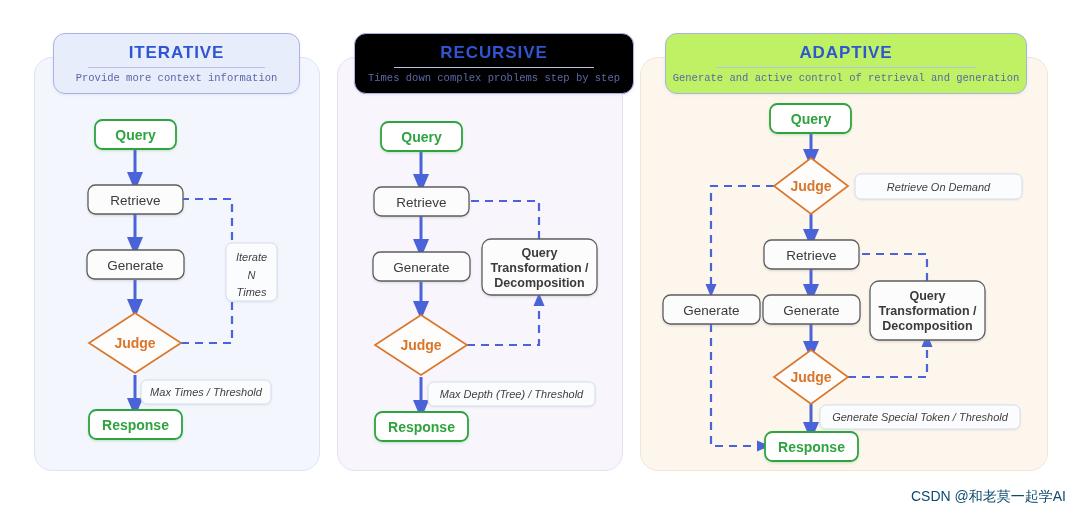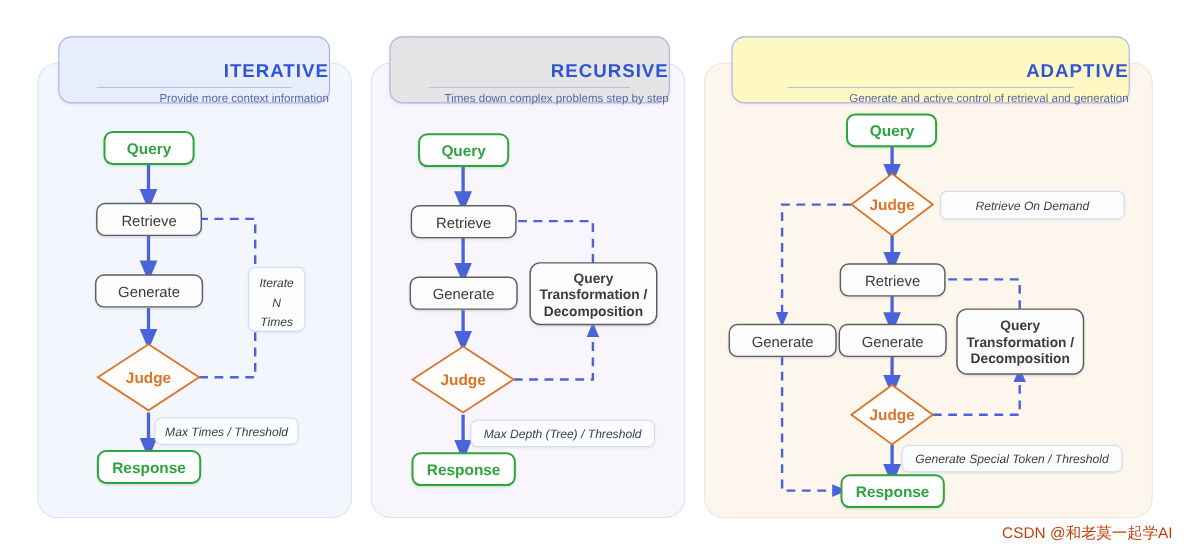--- a/index.html
+++ b/index.html
@@ -20,47 +20,47 @@
   }
   .panel.p1{left:34px;top:57px;width:286px;height:414px;background:#f3f6fd;border-color:#dbe3f5;}
   .panel.p2{left:337px;top:57px;width:286px;height:414px;background:#f8f5fc;border-color:#e6dff2;}
   .panel.p3{left:640px;top:57px;width:408px;height:414px;background:#fdf6ec;border-color:#f0e6d8;}
 
   .badge{
     position:absolute;
     border-radius:12px;
     border:1.4px solid #aab3e0;
     box-sizing:border-box;
-    text-align:right;
-    padding-top:21px;
+    text-align:center;
+    padding-top:9px;
     box-shadow:0 1px 3px rgba(120,130,190,.12);
   }
   .badge.b1{left:53px;top:33px;width:247px;height:61px;background:#e7edfb;}
-  .badge.b2{left:354px;top:33px;width:255px;height:61px;background:#e5e5e5;}
-  .badge.b3{left:665px;top:33px;width:362px;height:61px;background:#fef9c3;}
+  .badge.b2{left:354px;top:33px;width:280px;height:61px;background:#000000;}
+  .badge.b3{left:665px;top:33px;width:362px;height:61px;background:#bef264;}
 
   .badge .ttl{
     font-size:17px;font-weight:700;color:#2f55d4;letter-spacing:.9px;
     line-height:20px;
   }
   .badge .rule{
     width:72%;height:1px;background:#b9c2e6;margin:4px auto 4px auto;
   }
   .badge .sub{
-    font-size:10.5px;color:#5a68a8;line-height:13px;font-weight:400;
+    font-size:10.5px;color:#5a68a8;line-height:13px;font-weight:400;font-family:Liberation Mono, monospace;
   }
 
   svg.flow{position:absolute;left:0;top:0;overflow:visible;}
 
   .nd-text{font-family:"Liberation Sans","DejaVu Sans",sans-serif;}
   .lbl-it{font-style:italic;}
 
   .watermark{
-    position:absolute;right:14px;bottom:12px;
-    font-size:14px;color:#c2410c;
+    position:absolute;right:14px;bottom:0;
+    font-size:14px;color:#0c4a6e;
     font-family:"Liberation Sans","DejaVu Sans",sans-serif;
     white-space:nowrap;
     user-select:none;
   }
 </style>
 </head>
 <body>
 
 <div id="root">
 

